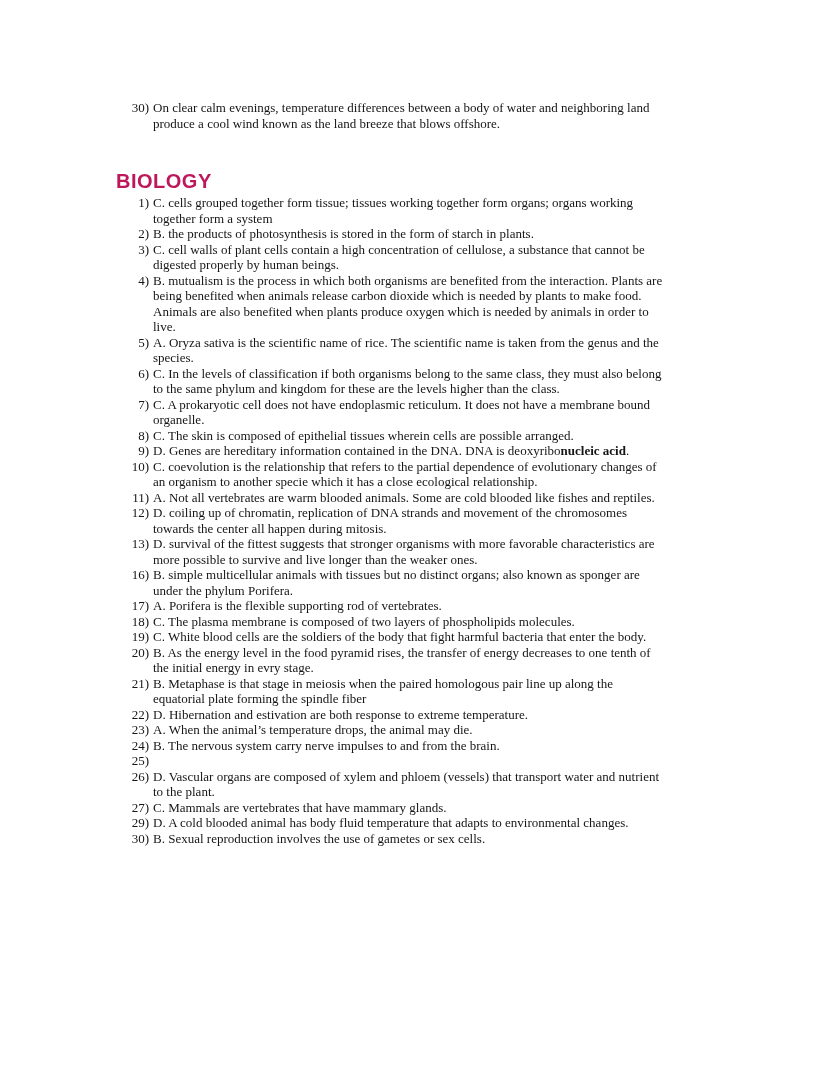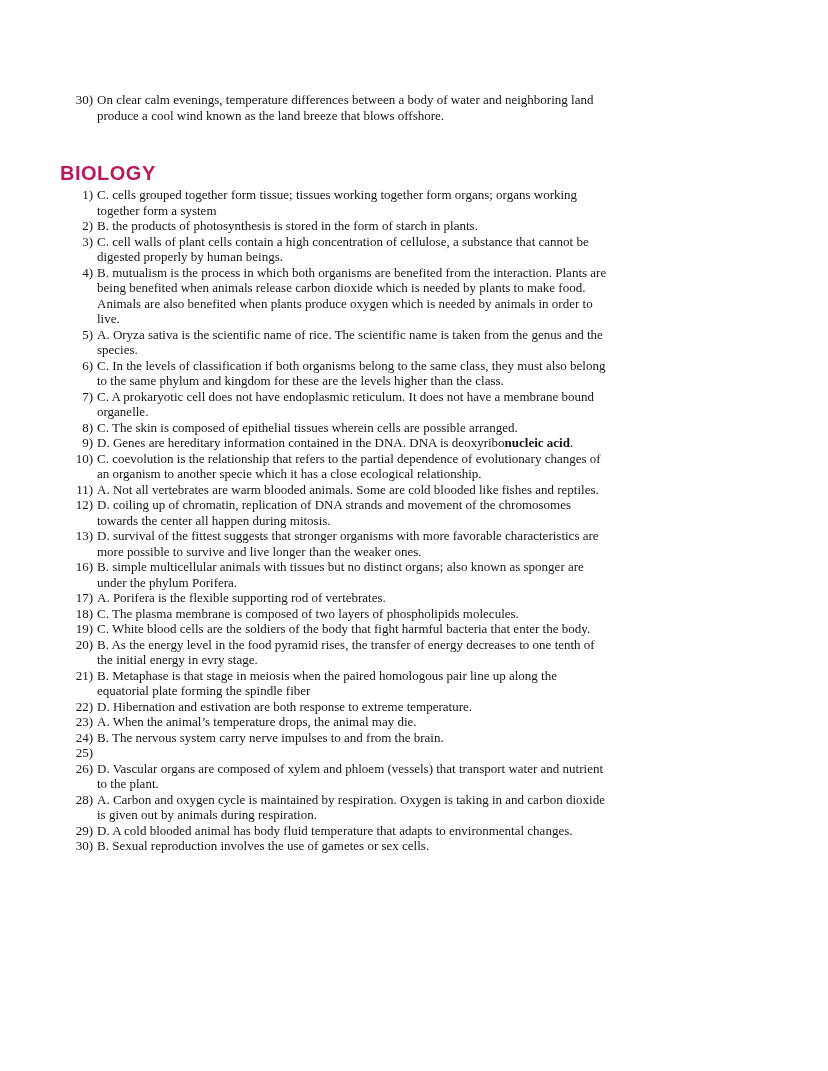--- a/index.html
+++ b/index.html
@@ -13,24 +13,24 @@
     height: 1071px;
     background: #ffffff;
     overflow: hidden;
     font-family: "Liberation Serif", serif;
     font-size: 13px;
     line-height: 15.5px;
     color: #151515;
   }
   .doc {
     position: absolute;
-    top: 0;
+    top: 8px;
     left: 0;
     right: 0;
-    padding: 92px 40px 0 60px;
+    padding: 92px 40px 0 116px;
   }
   .answer-row {
     display: flex;
     align-items: flex-start;
   }
   .answer-num {
     flex: 0 0 33px;
     width: 33px;
     text-align: right;
     white-space: nowrap;
@@ -173,23 +173,22 @@
         </div>
         <div class="answer-row">
           <span class="answer-num">25)</span>
         </div>
         <div class="answer-row">
           <span class="answer-num">26)</span>
           <span class="answer-text"><span>D. Vascular organs are composed of xylem and phloem (vessels) that transport water and nutrient
 to the plant.</span></span>
         </div>
         <div class="answer-row">
-          <span class="answer-num">28)</span>
-          <span class="answer-text"><span>A. Carbon and oxygen cycle is maintained by respiration. Oxygen is taking in and carbon dioxide
-is given out by animals  during respiration.</span></span>
+          <span class="answer-num">27)</span>
+          <span class="answer-text"><span>C. Mammals are vertebrates that have mammary glands.</span></span>
         </div>
         <div class="answer-row">
           <span class="answer-num">29)</span>
           <span class="answer-text"><span>D. A cold blooded animal has body fluid temperature that adapts to environmental changes.</span></span>
         </div>
         <div class="answer-row">
           <span class="answer-num">30)</span>
           <span class="answer-text"><span>B. Sexual reproduction involves the use of gametes or sex cells.</span></span>
         </div>
       </div>

